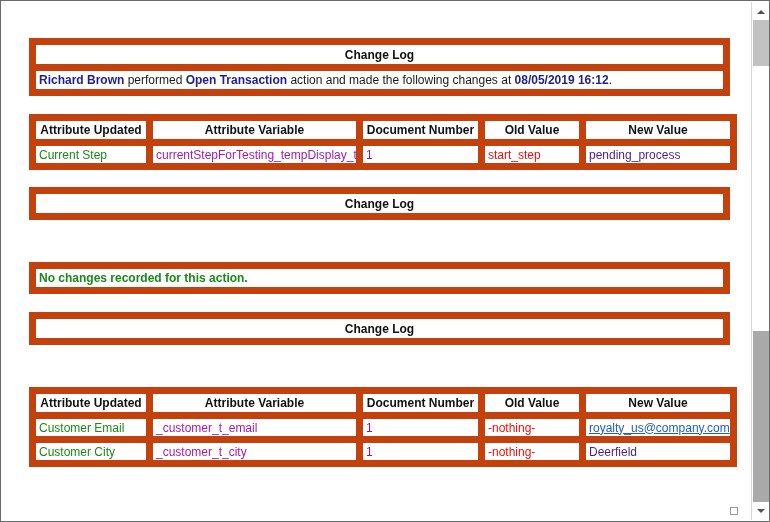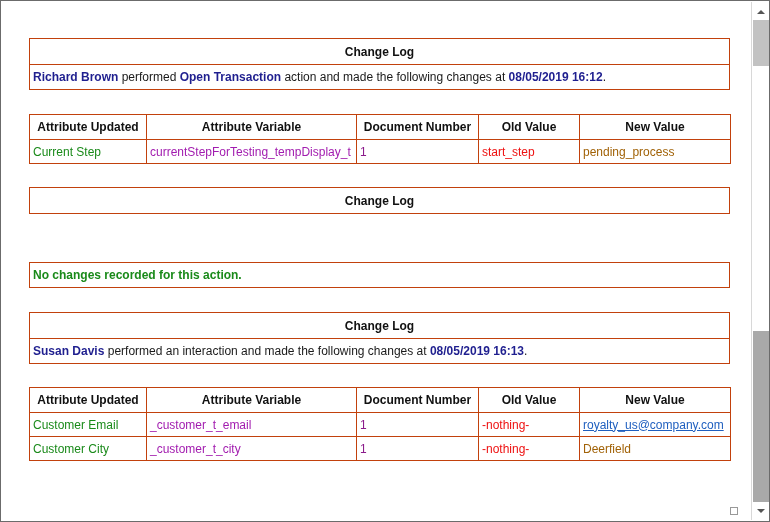--- a/index.html
+++ b/index.html
@@ -6,36 +6,36 @@
     html, body { width: 770px; height: 522px; overflow: hidden; background: #ffffff; }
     body { font-family: "Liberation Sans", sans-serif; font-size: 12px; color: #000; position: relative; }
     .frame {
       position: absolute; left: 0; top: 0; width: 770px; height: 522px;
       border: 1px solid #6b6b6b; background: #fff;
     }
     .content { position: absolute; left: 0; top: 0; width: 750px; height: 520px; overflow: hidden; }
     .block { position: absolute; left: 28px; width: 701px; }
     table { border-collapse: collapse; width: 701px; table-layout: fixed; }
     td, th {
-      border: 1px solid #c2410c; vertical-align: middle;
+      border: 7px solid #c2410c; vertical-align: middle;
       font-size: 12px; font-weight: normal; white-space: nowrap; overflow: hidden;
       padding: 0 3px;
     }
     th { font-weight: bold; color: #111; }
     .log-table tr { height: 25px; }
     .log-table tr.log-head { height: 26px; }
     .attr-table tr { height: 24px; }
     .attr-table tr.hdr { height: 25px; }
     .b { font-weight: bold; color: #1f1f8f; }
     .plain { color: #1a1a1a; }
     .green { color: #1a8a1a; }
     .orange { color: #a21caf; }
     .purple { color: #8b1a8b; }
     .red { color: #ee1111; }
-    .navy { color: #a16207; }
+    .navy { color: #4c1d95; }
     .link { color: #1f5fbf; text-decoration: underline; }
     .nochange { color: #1a8a1a; font-weight: bold; }
     
     .scrollbar {
       position: absolute; left: 750px; top: 1px; width: 18px; height: 518px;
       background: #ffffff; border-left: 1px solid #d8d8d8;
     }
     .sb-btn {
       position: absolute; left: 1px; width: 16px; height: 17px; background: #fff;
       display: flex; align-items: center; justify-content: center;
@@ -118,23 +118,20 @@
       </tbody>
         </table>
     </div>
 
     <div class="block" style="top:311px;">
       <table class="log-table">
         <tbody>
             <tr class="log-head">
               <th>Change Log</th>
             </tr>
-        <tr>
-              <td><span class="b">Susan Davis</span><span class="plain" style="white-space:pre"> performed an interaction and made the following changes at </span><span class="b">08/05/2019 16:13</span><span class="plain">.</span></td>
-            </tr>
       </tbody>
         </table>
     </div>
 
     <div class="block" style="top:386px;">
       <table class="attr-table">
         <colgroup>
             <col style="width:117px">
             <col style="width:210px">
             <col style="width:122px">

